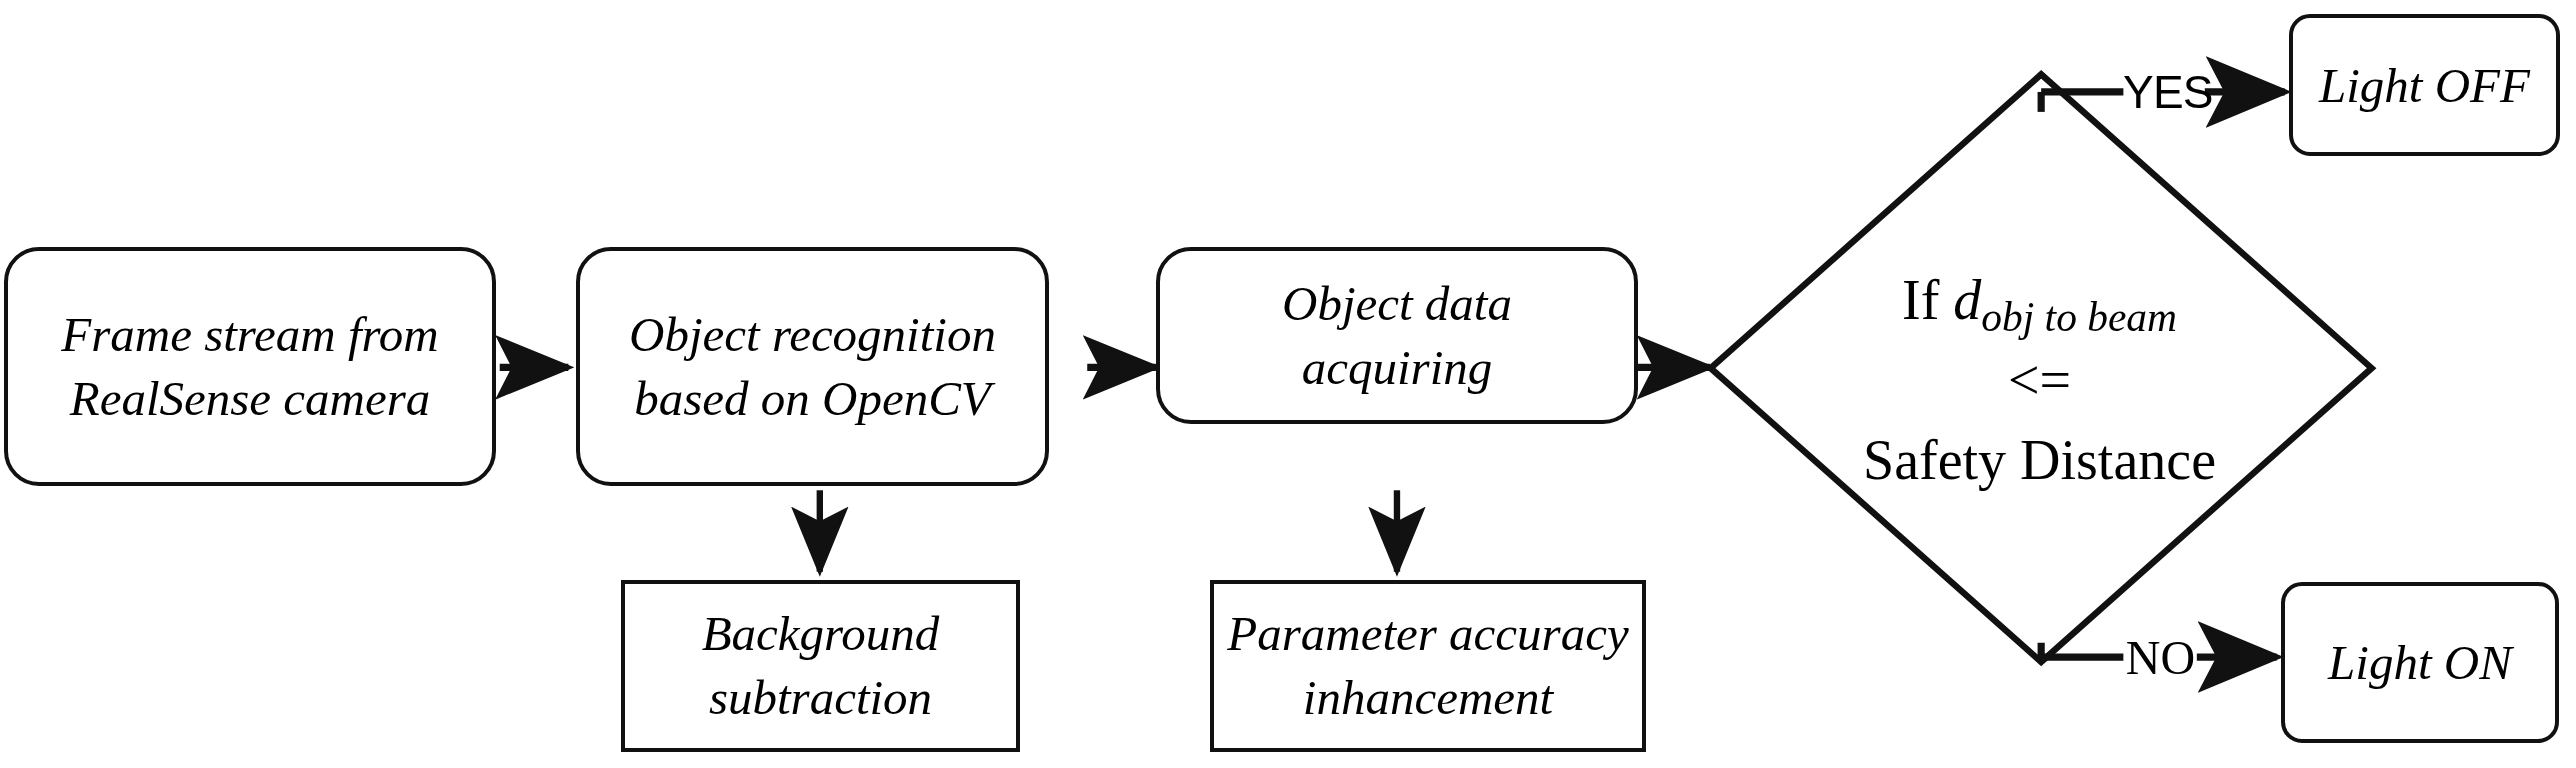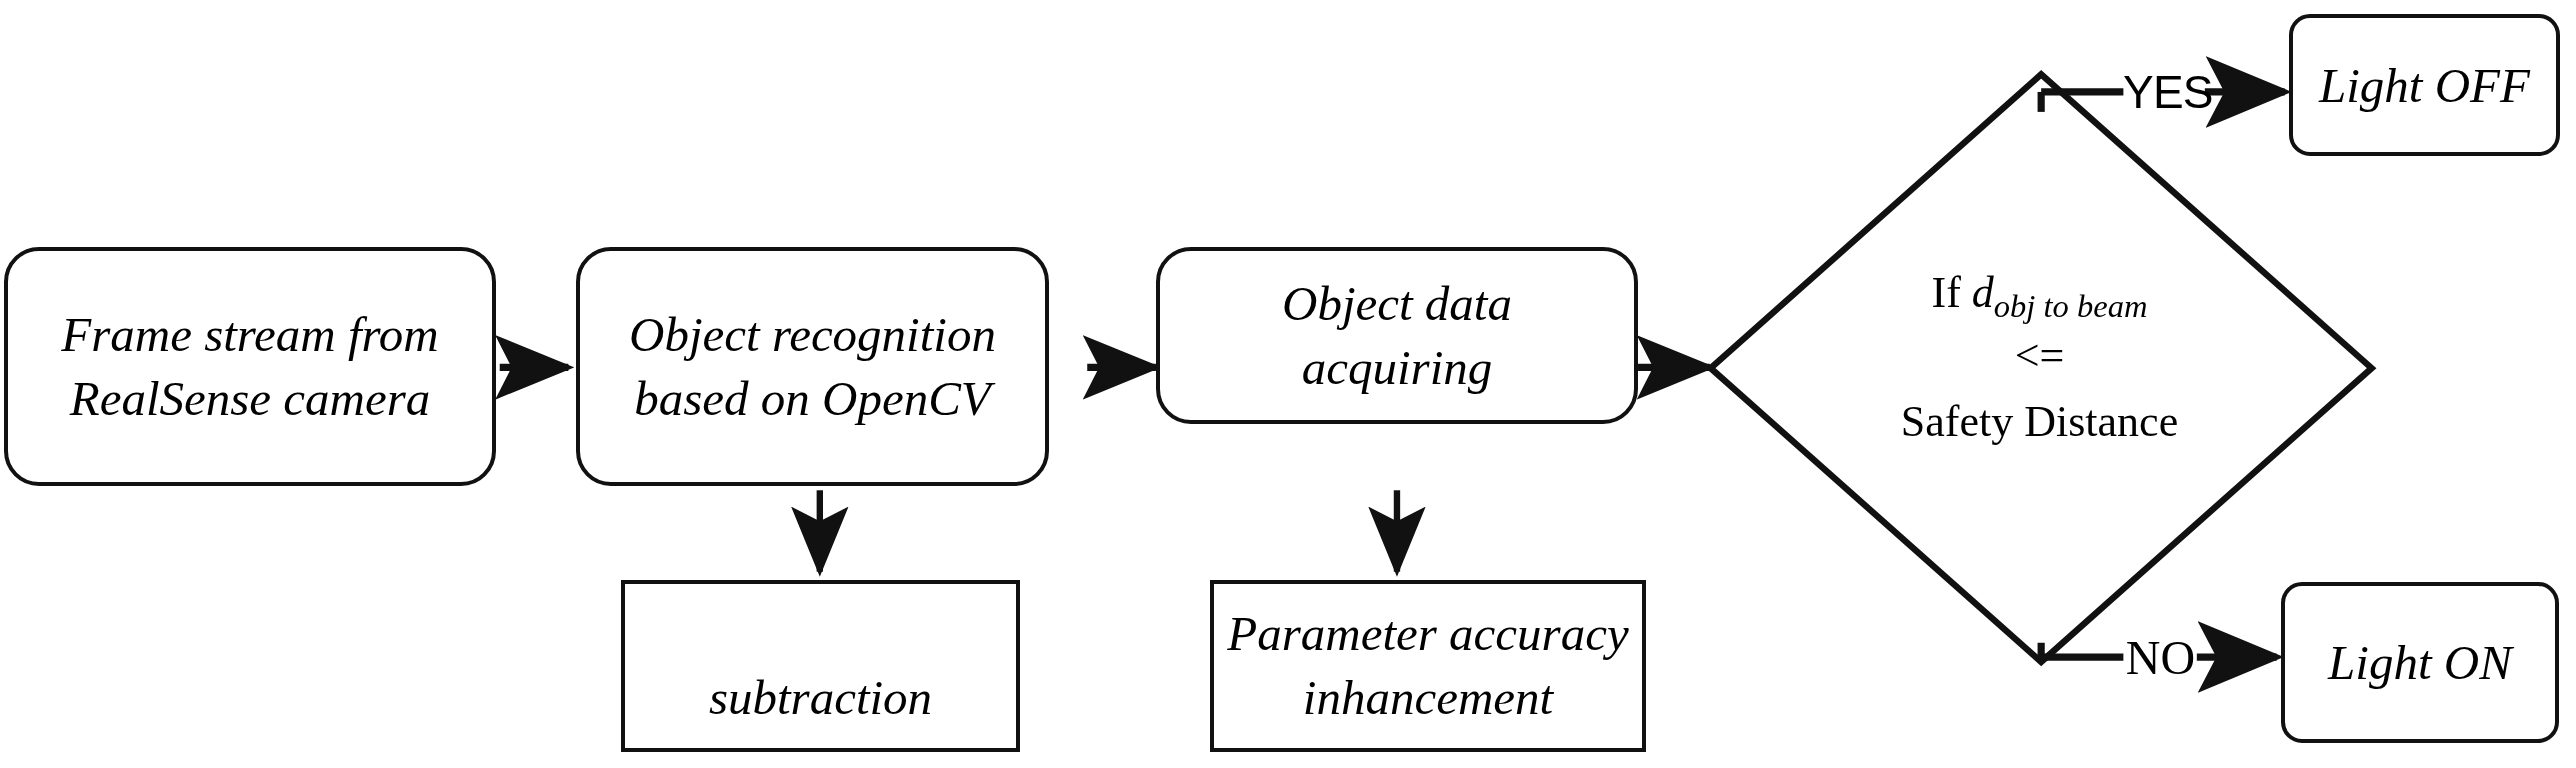--- a/index.html
+++ b/index.html
@@ -49,21 +49,21 @@
     border: 4.8px solid #111111;
     border-radius: 21px;
     font-size: 49px;
     line-height: 1.25;
   }
   .node .txt { display: block; padding: 0 8px; }
   .decision-text {
     position: absolute;
     text-align: center;
     color: #000000;
-    font-size: 44px;
+    font-size: 56px;
     line-height: 1.18;
     white-space: nowrap;
   }
   .decision-text .sub {
     font-style: italic;
     font-size: 0.74em;
     vertical-align: -0.30em;
   }
   .decision-text .ital { font-style: italic; }
   .edge-label {
@@ -133,21 +133,21 @@
 
   <div class="node proc" style="left:1156px; top:247px; width:482px; height:177px;">
     <span class="txt">
       <span>Object data</span><br>
       <span>acquiring</span>
     </span>
   </div>
 
   <div class="node rect" style="left:621px; top:580px; width:399px; height:172px;">
     <span class="txt">
-      <br>
+      <span>Background</span><br>
       <span>subtraction</span>
     </span>
   </div>
 
   <div class="node rect" style="left:1180px; top:580px; width:436px; height:172px;margin-left:30px;">
     <span class="txt">
       <span>Parameter accuracy</span><br>
       <span>inhancement</span>
     </span>
   </div>

